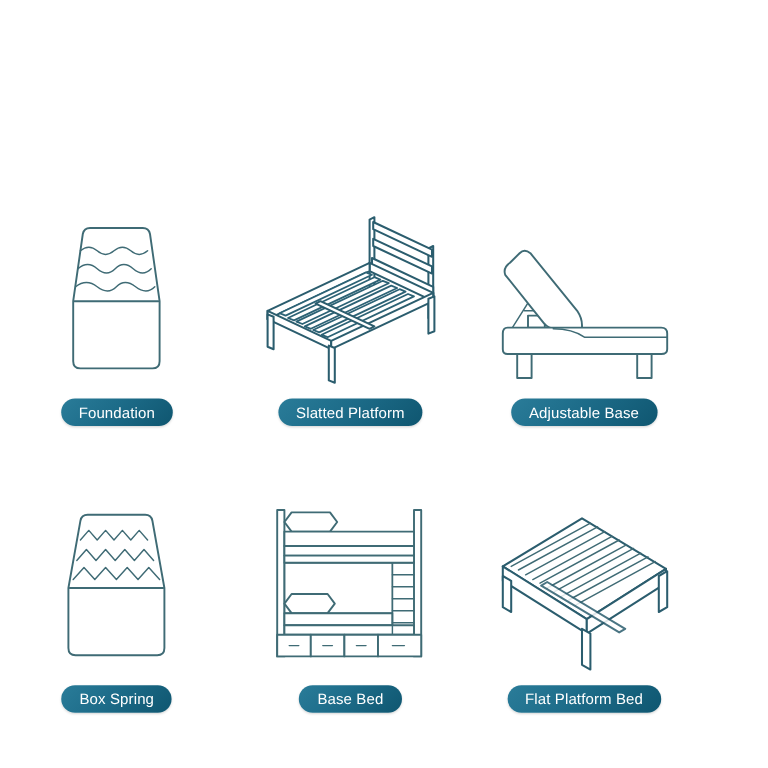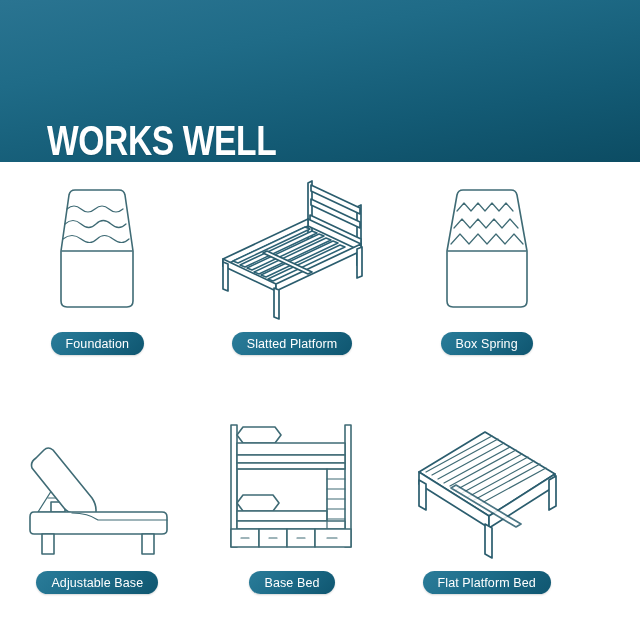--- a/index.html
+++ b/index.html
@@ -114,26 +114,20 @@
     justify-content: center;
     white-space: nowrap;
     box-shadow: 0 1px 2px rgba(0,0,0,0.16);
   }
 </style>
 </head>
 <body>
 
 <div id="page">
 
-  <div class="header">
-    <div class="header-title">
-      <span class="title-line">WORKS WELL</span>
-      
-    </div>
-  </div>
 
   <div class="grid">
 
     <div class="cell">
       <div class="art">
         <svg width="160" height="150" viewBox="0 0 160 150">
           <path class="line-fill" d="M44 128 L44 78 L52 22 Q53 17 58 17 L102 17 Q107 17 108 22 L116 78 L116 128 Q116 134 110 134 L50 134 Q44 134 44 128 Z"></path>
           <line class="line" x1="45" y1="78" x2="115" y2="78"></line>
           <path class="line-thin" d="M50 36 Q57 30 64 36 T78 36 T92 36 T106 36"></path>
           <path class="line-thin" d="M48 51 Q56 44 64 51 T79 51 T94 51 T109 51"></path>
@@ -174,50 +168,50 @@
           <path class="line-dark" d="M16 91 L21 93 L21 120 L16 118 Z"></path>
           <path class="line-dark" d="M67 117 L72 119 L72 148 L67 146 Z"></path>
           <path class="line-dark" d="M150 78 L155 76 L155 105 L150 107 Z"></path>
         </svg>
       </div>
       <div class="pill">Slatted Platform</div>
     </div>
 
     <div class="cell">
       <div class="art">
+        <svg width="175" height="150" viewBox="0 0 175 150">
+
+          <path class="line-thin" d="M28 100 L52 62 L52 100 Z"></path>
+          <path class="line-thin" d="M38 86 L52 86"></path>
+          <path class="line-fill" d="M41 90 L55 90 L55 100 L41 100 Z"></path>
+
+          <path class="line-fill" d="M22 56 Q20 50 26 46 L34 38 Q38 34 43 38 L82 86 Q86 92 86 98 L86 101 L64 101 Q58 101 54 96 Z"></path>
+
+          <path class="line-fill" d="M24 100 L152 100 Q157 100 157 105 L157 118 Q157 122 152 122 L24 122 Q20 122 20 118 L20 105 Q20 100 24 100 Z"></path>
+
+          <path class="line-thin" d="M62 101 Q78 101 88 108 L157 108"></path>
+
+          <path class="line-fill" d="M32 122 L44 122 L44 142 L32 142 Z"></path>
+          <path class="line-fill" d="M132 122 L144 122 L144 142 L132 142 Z"></path>
+        </svg>
+      </div>
+      <div class="pill">Adjustable Base</div>
+    </div>
+
+    <div class="cell">
+      <div class="art">
         <svg width="160" height="150" viewBox="0 0 160 150">
           <path class="line-fill" d="M40 128 L40 78 L50 22 Q51 17 56 17 L104 17 Q109 17 110 22 L120 78 L120 128 Q120 134 114 134 L46 134 Q40 134 40 128 Z"></path>
           <line class="line" x1="41" y1="78" x2="119" y2="78"></line>
           <polyline class="line-thin" points="50,38 57,30 64,38 71,30 78,38 85,30 92,38 99,30 106,38"></polyline>
           <polyline class="line-thin" points="47,55 55,46 63,55 71,46 79,55 87,46 95,55 103,46 111,55"></polyline>
           <polyline class="line-thin" points="44,71 53,61 62,71 71,61 80,71 89,61 98,71 107,61 116,71"></polyline>
         </svg>
       </div>
       <div class="pill">Box Spring</div>
-    </div>
-
-    <div class="cell">
-      <div class="art">
-        <svg width="175" height="150" viewBox="0 0 175 150">
-
-          <path class="line-thin" d="M28 100 L52 62 L52 100 Z"></path>
-          <path class="line-thin" d="M38 86 L52 86"></path>
-          <path class="line-fill" d="M41 90 L55 90 L55 100 L41 100 Z"></path>
-
-          <path class="line-fill" d="M22 56 Q20 50 26 46 L34 38 Q38 34 43 38 L82 86 Q86 92 86 98 L86 101 L64 101 Q58 101 54 96 Z"></path>
-
-          <path class="line-fill" d="M24 100 L152 100 Q157 100 157 105 L157 118 Q157 122 152 122 L24 122 Q20 122 20 118 L20 105 Q20 100 24 100 Z"></path>
-
-          <path class="line-thin" d="M62 101 Q78 101 88 108 L157 108"></path>
-
-          <path class="line-fill" d="M32 122 L44 122 L44 142 L32 142 Z"></path>
-          <path class="line-fill" d="M132 122 L144 122 L144 142 L132 142 Z"></path>
-        </svg>
-      </div>
-      <div class="pill">Adjustable Base</div>
     </div>
 
     <div class="cell">
       <div class="art">
         <svg width="165" height="152" viewBox="0 0 165 152">
 
           <path class="line-fill" d="M22 14 L28 14 L28 136 L22 136 Z"></path>
           <path class="line-fill" d="M136 14 L142 14 L142 136 L136 136 Z"></path>
 
           <path class="line-fill" d="M34 16 L66 16 L72 24 L66 32 L34 32 L28 24 Z"></path>

